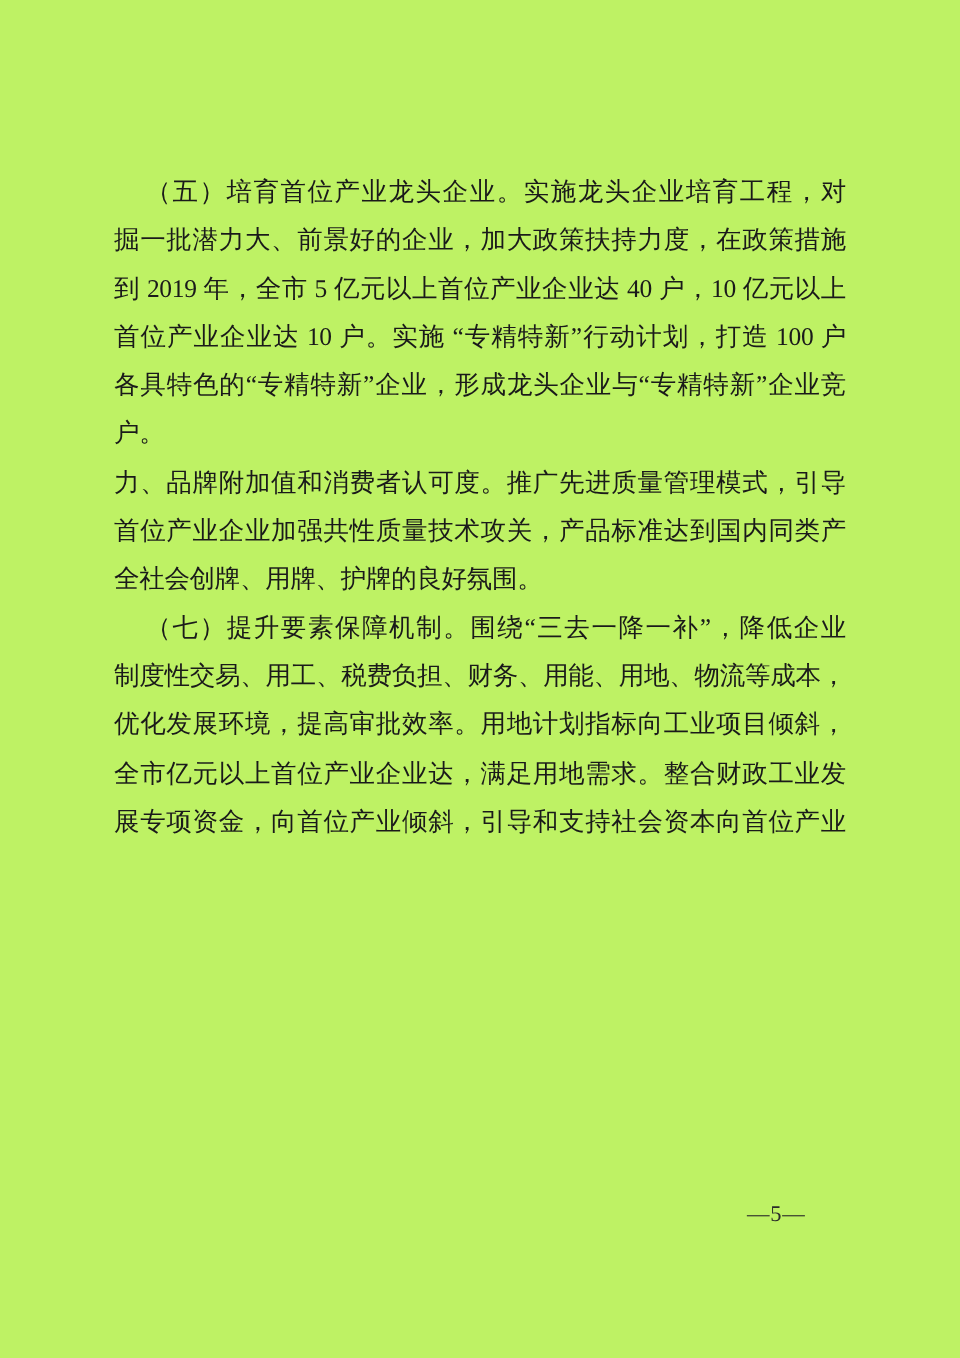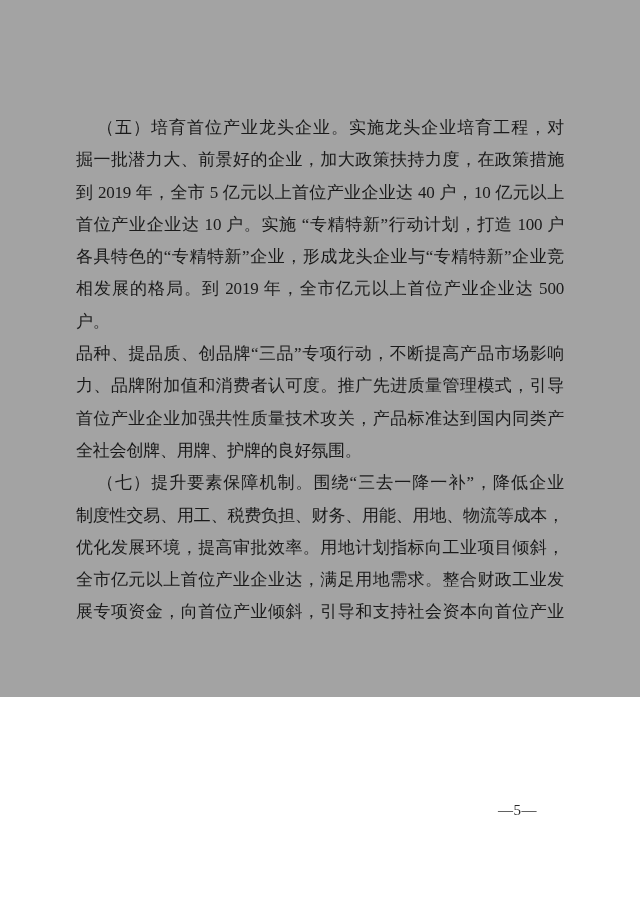--- a/index.html
+++ b/index.html
@@ -6,22 +6,22 @@
   body {
     width: 640px;
     height: 905px;
     background: #ffffff;
     overflow: hidden;
     font-family: "Liberation Serif", sans-serif;
   }
   .page {
     position: relative;
     width: 640px;
-    height: 697px;
-    background: #a3a3a3;
+    height: 905px;
+    background: #bef264;
   }
   .doc-body {
     position: absolute;
     left: 76px;
     top: 112px;
     width: 488px;
   }
   .paragraph { margin: 0; padding: 0; }
   .line {
     height: 32.3px;
@@ -53,25 +53,23 @@
 <body>
 
 <div class="page">
   <div class="doc-body">
       <div class="paragraph">
         <div class="line indent fill">（五）培育首位产业龙头企业。实施龙头企业培育工程，对</div>
         <div class="line fill">掘一批潜力大、前景好的企业，加大政策扶持力度，在政策措施</div>
         <div class="line fill">到 2019 年，全市 5 亿元以上首位产业企业达 40 户，10 亿元以上</div>
         <div class="line fill">首位产业企业达 10 户。实施 “专精特新”行动计划，打造 100 户</div>
         <div class="line fill">各具特色的“专精特新”企业，形成龙头企业与“专精特新”企业竞</div>
-        <div class="line fill">相发展的格局。到 2019 年，全市亿元以上首位产业企业达 500</div>
         <div class="line">户。</div>
       </div>
       <div class="paragraph">
-        <div class="line fill">品种、提品质、创品牌“三品”专项行动，不断提高产品市场影响</div>
         <div class="line fill">力、品牌附加值和消费者认可度。推广先进质量管理模式，引导</div>
         <div class="line fill">首位产业企业加强共性质量技术攻关，产品标准达到国内同类产</div>
         <div class="line">全社会创牌、用牌、护牌的良好氛围。</div>
       </div>
       <div class="paragraph">
         <div class="line indent fill">（七）提升要素保障机制。围绕“三去一降一补”，降低企业</div>
         <div class="line fill">制度性交易、用工、税费负担、财务、用能、用地、物流等成本，</div>
         <div class="line fill">优化发展环境，提高审批效率。用地计划指标向工业项目倾斜，</div>
         <div class="line fill">全市亿元以上首位产业企业达，满足用地需求。整合财政工业发</div>
         <div class="line fill">展专项资金，向首位产业倾斜，引导和支持社会资本向首位产业</div>

